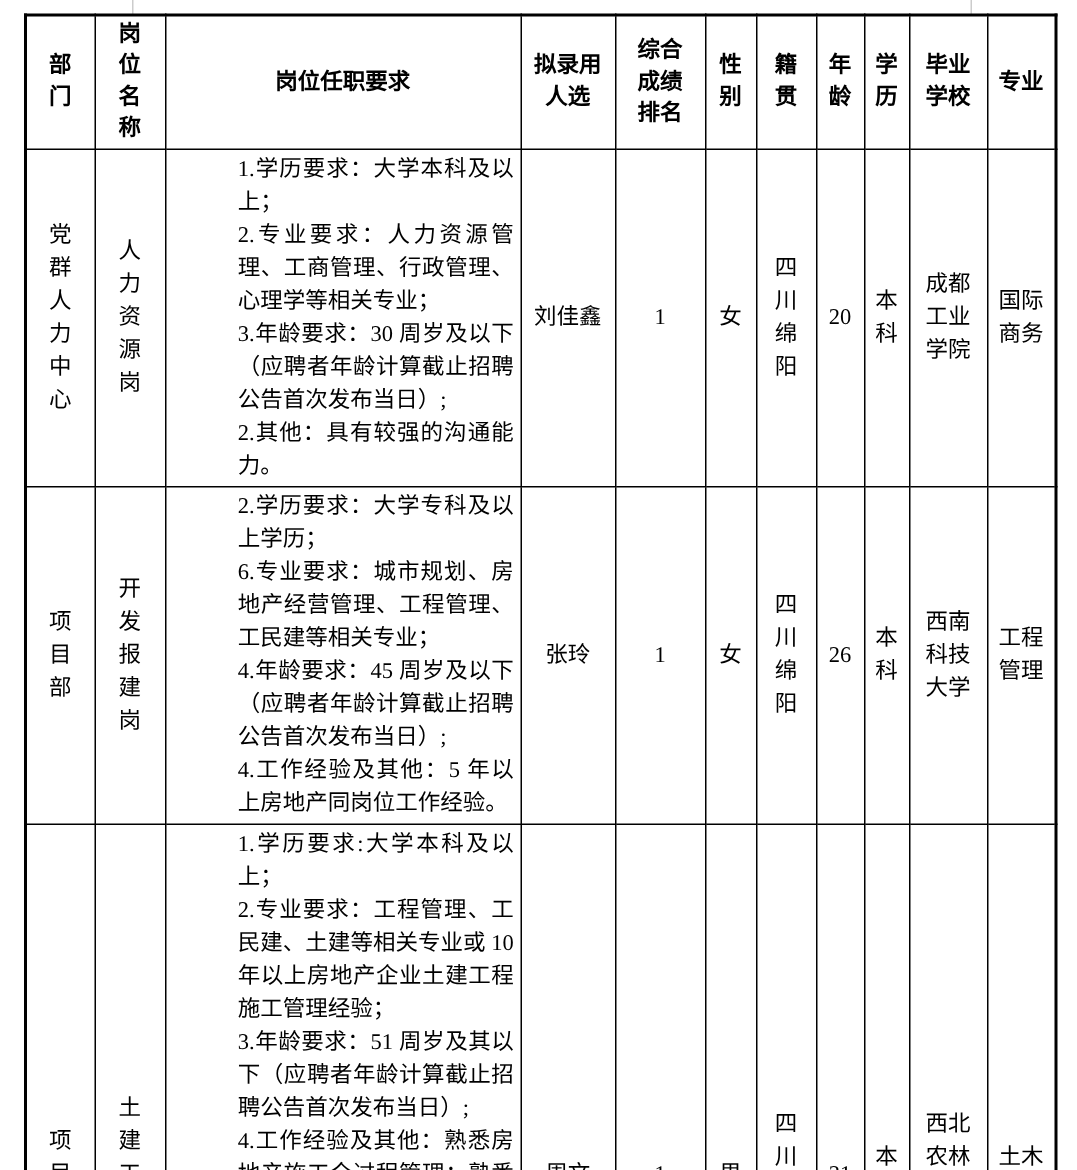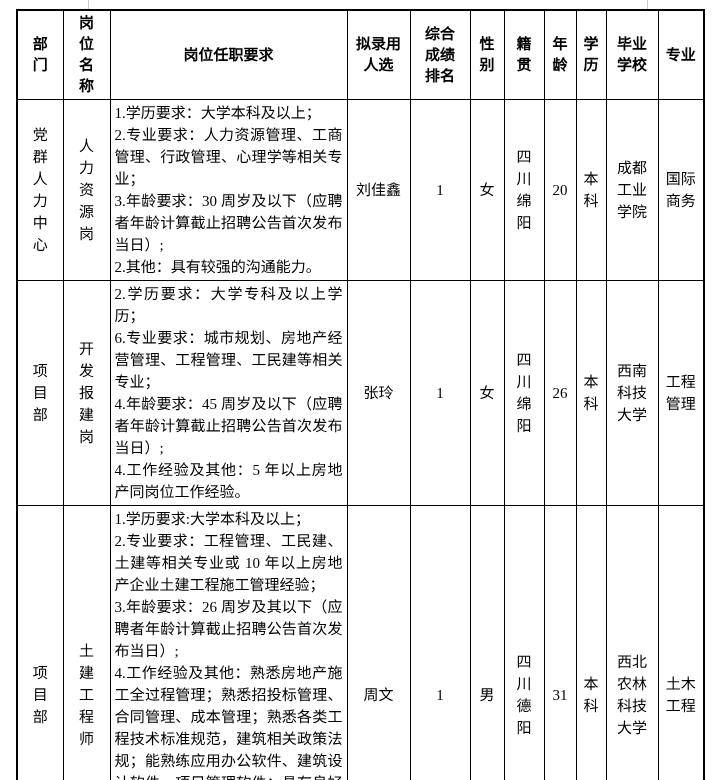--- a/index.html
+++ b/index.html
@@ -57,20 +57,21 @@
   tr.r-2 { height: 336px; }
 
   td.req-cell {
     text-align: justify;
     padding: 2px 6px;
     white-space: normal;
   }
   .req-item {
     text-align: justify;
     text-justify: inter-ideograph;
+    margin-left: 44px;
   }
 </style>
 </head>
 <body>
 
 <div class="page">
   <div class="guide guide-left"></div>
   <div class="guide guide-right"></div>
 
   <table class="recruit">
@@ -172,21 +173,21 @@
         </tr>
         <tr class="r-2">
           <td>项
 目
 部</td>
           <td>土
 建
 工
 程
 师</td>
-          <td class="req-cell"><div class="req-item">1.学历要求:大学本科及以上；</div><div class="req-item">2.专业要求：工程管理、工民建、土建等相关专业或 10 年以上房地产企业土建工程施工管理经验；</div><div class="req-item">3.年龄要求：26 周岁及其以下（应聘者年龄计算截止招聘公告首次发布当日）;</div><div class="req-item">4.工作经验及其他：熟悉房地产施工全过程管理；熟悉招投标管理、合同管理、成本管理；熟悉各类工程技术标准规范，建筑相关政策法规；能熟练应用办公软件、建筑设计软件、项目管理软件；具有良好的执行能力、分析判断能力、沟通能力;思路清晰，逻辑严谨，考虑问题细致，踏实认真，具有较强的敬业精神。</div></td>
+          <td class="req-cell"><div class="req-item">1.学历要求:大学本科及以上；</div><div class="req-item">2.专业要求：工程管理、工民建、土建等相关专业或 10 年以上房地产企业土建工程施工管理经验；</div><div class="req-item">3.年龄要求：51 周岁及其以下（应聘者年龄计算截止招聘公告首次发布当日）;</div><div class="req-item">4.工作经验及其他：熟悉房地产施工全过程管理；熟悉招投标管理、合同管理、成本管理；熟悉各类工程技术标准规范，建筑相关政策法规；能熟练应用办公软件、建筑设计软件、项目管理软件；具有良好的执行能力、分析判断能力、沟通能力;思路清晰，逻辑严谨，考虑问题细致，踏实认真，具有较强的敬业精神。</div></td>
           <td>周文</td>
           <td>1</td>
           <td>男</td>
           <td>四
 川
 德
 阳</td>
           <td>31</td>
           <td>本
 科</td>

